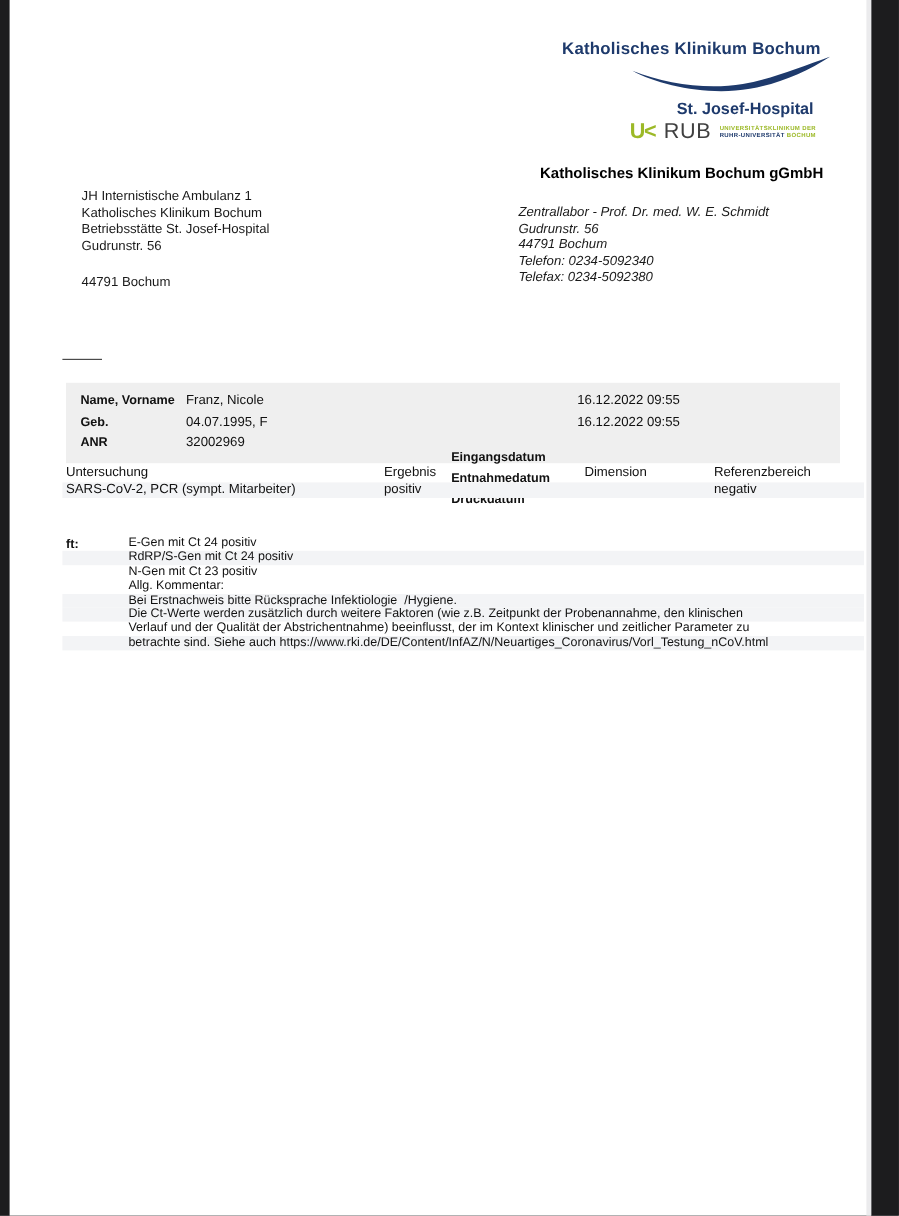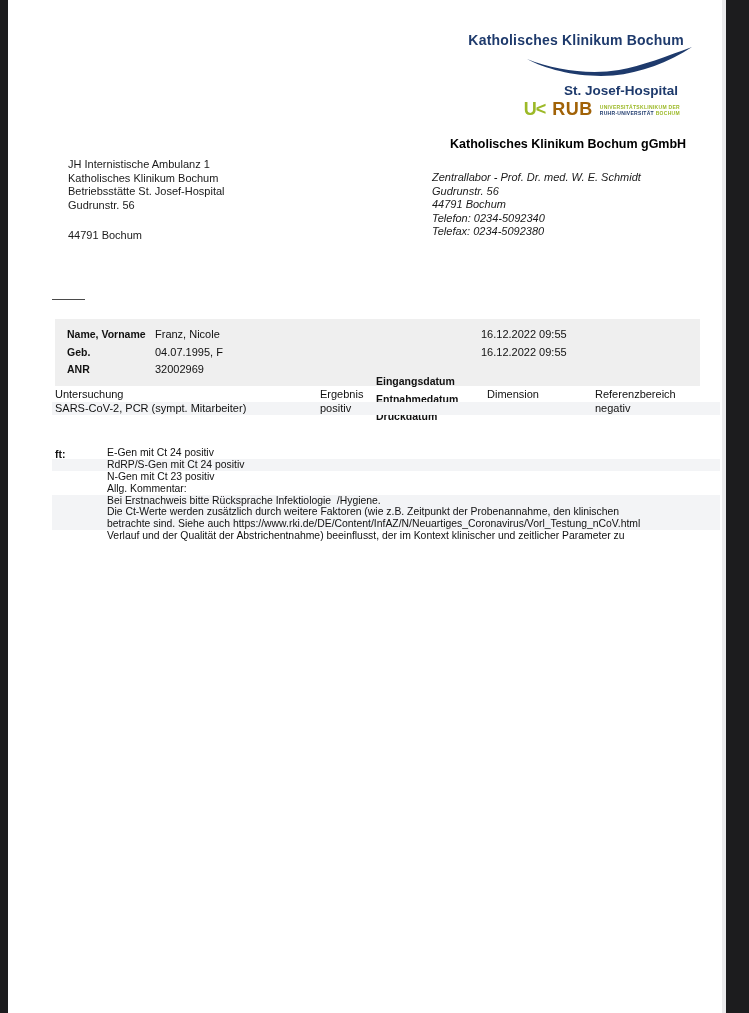--- a/index.html
+++ b/index.html
@@ -9,21 +9,21 @@
           background:#ffffff; border-right:4px solid #ebebed; }
 
   
   .brand   { position:absolute; top:32px; right:38px; font-size:14px; font-weight:bold;
              color:#1e3a6c; letter-spacing:.2px; }
   .swoosh  { position:absolute; top:47px; right:30px; width:165px; height:30px; }
   .hospital{ position:absolute; top:83px; right:44px; font-size:13.5px; font-weight:bold;
              color:#1e3a6c; }
   .ukrub   { position:absolute; top:100px; right:42px; display:flex; align-items:flex-end; gap:7px; }
   .uk      { font-size:18px; font-weight:bold; color:#9cb927; letter-spacing:-1px; line-height:18px; }
-  .rub     { font-size:18px; font-weight:bold; color:#a16207; letter-spacing:.5px; line-height:18px; }
+  .rub     { font-size:18px; font-weight:normal; color:#404040; letter-spacing:.5px; line-height:18px; }
   .smallprint { display:flex; flex-direction:column; padding-bottom:2px; }
   .sp1 { font-size:5px; line-height:6px; font-weight:bold; color:#9cb927; letter-spacing:.3px; }
   .sp2 { font-size:5px; line-height:6px; font-weight:bold; letter-spacing:.3px; }
   .sp2 .navy { color:#1e3a6c; } .sp2 .green { color:#9cb927; }
 
   
   .org-title { position:absolute; left:442px; top:137px; font-size:12.5px; font-weight:bold; color:#000; }
   .org-lines { position:absolute; left:424px; top:171px; font-size:11px; line-height:13.5px; color:#1a1a1a;font-style:italic; }
   .sender    { position:absolute; left:60px;  top:158px; font-size:11px; line-height:13.5px; color:#1a1a1a; }
   .sender .gap { margin-top:17px; }
@@ -131,17 +131,17 @@
   </div>
 
   <div class="ftblock">
     <span class="ft-label">ft:</span>
     <div class="ft-line">E-Gen mit Ct 24 positiv</div>
     <div class="ft-line stripe">RdRP/S-Gen mit Ct 24 positiv</div>
     <div class="ft-line">N-Gen mit Ct 23 positiv</div>
     <div class="ft-line">Allg. Kommentar:</div>
     <div class="ft-line stripe">Bei Erstnachweis bitte Rücksprache Infektiologie  /Hygiene.</div>
     <div class="ft-line stripe">Die Ct-Werte werden zusätzlich durch weitere Faktoren (wie z.B. Zeitpunkt der Probenannahme, den klinischen</div>
+    <div class="ft-line">Verlauf und der Qualität der Abstrichentnahme) beeinflusst, der im Kontext klinischer und zeitlicher Parameter zu</div>
     <div class="ft-line stripe">betrachte sind. Siehe auch https://www.rki.de/DE/Content/InfAZ/N/Neuartiges_Coronavirus/Vorl_Testung_nCoV.html</div>
-    <div class="ft-line">Verlauf und der Qualität der Abstrichentnahme) beeinflusst, der im Kontext klinischer und zeitlicher Parameter zu</div>
   </div>
 
 </div>
 
 </body></html>

